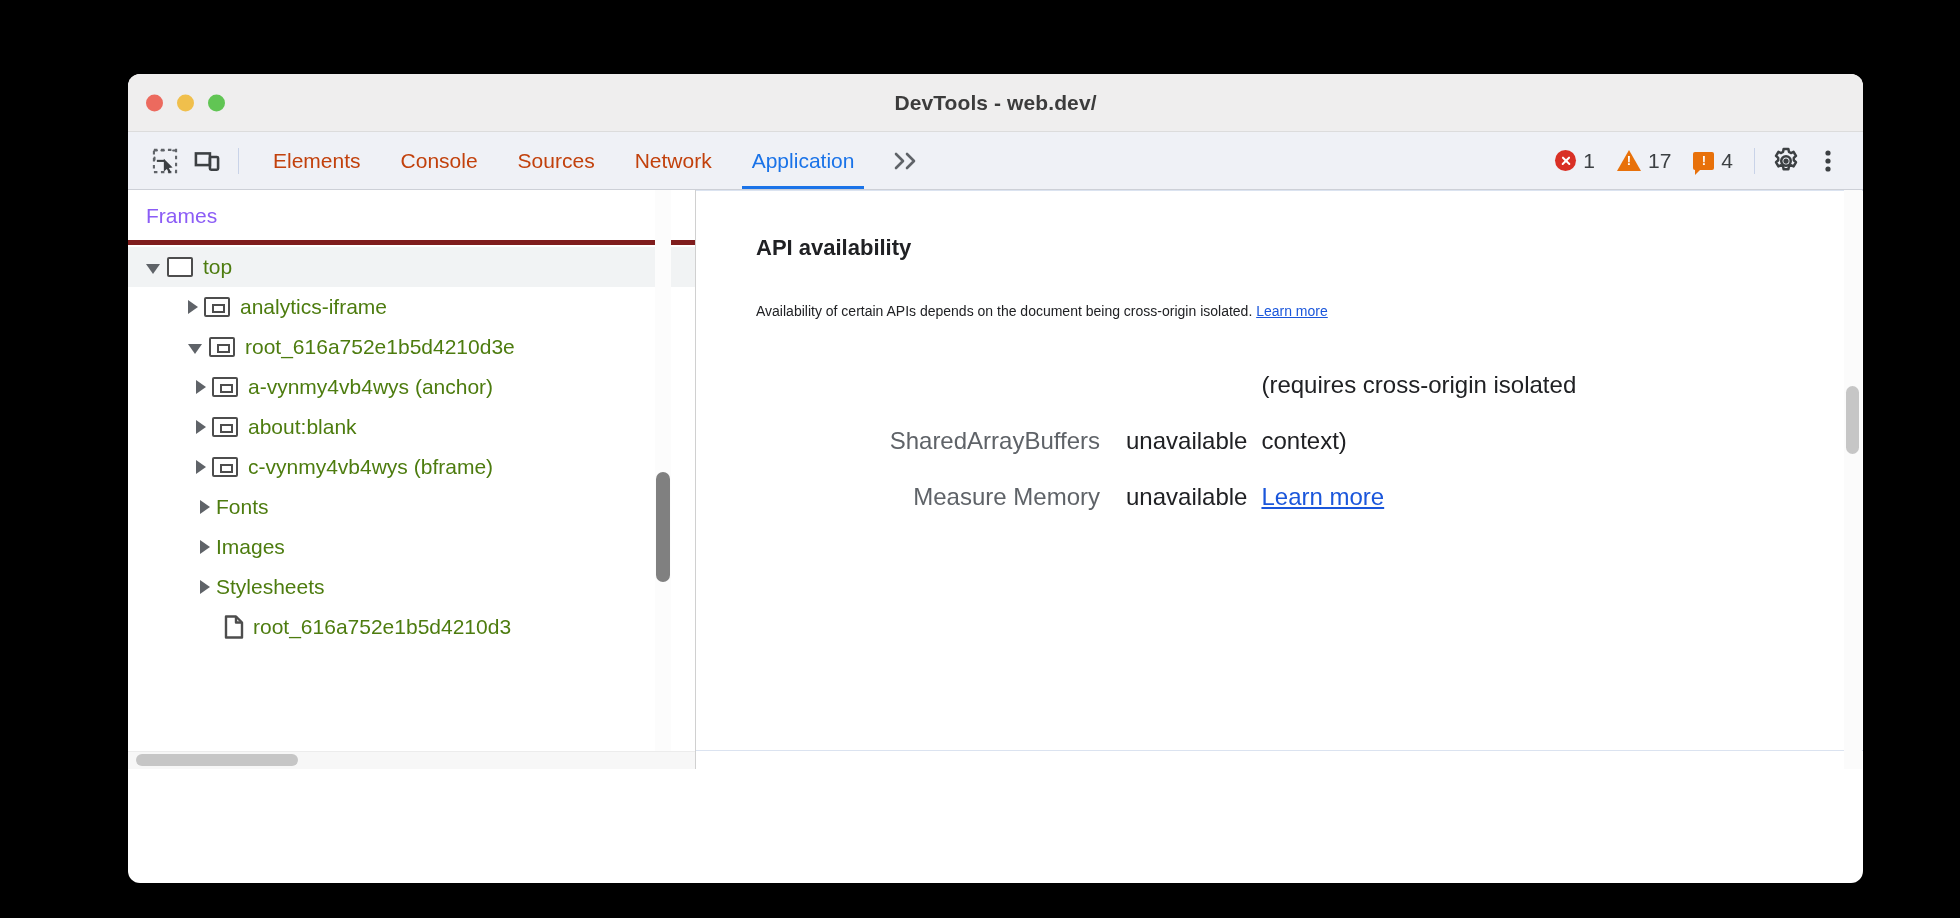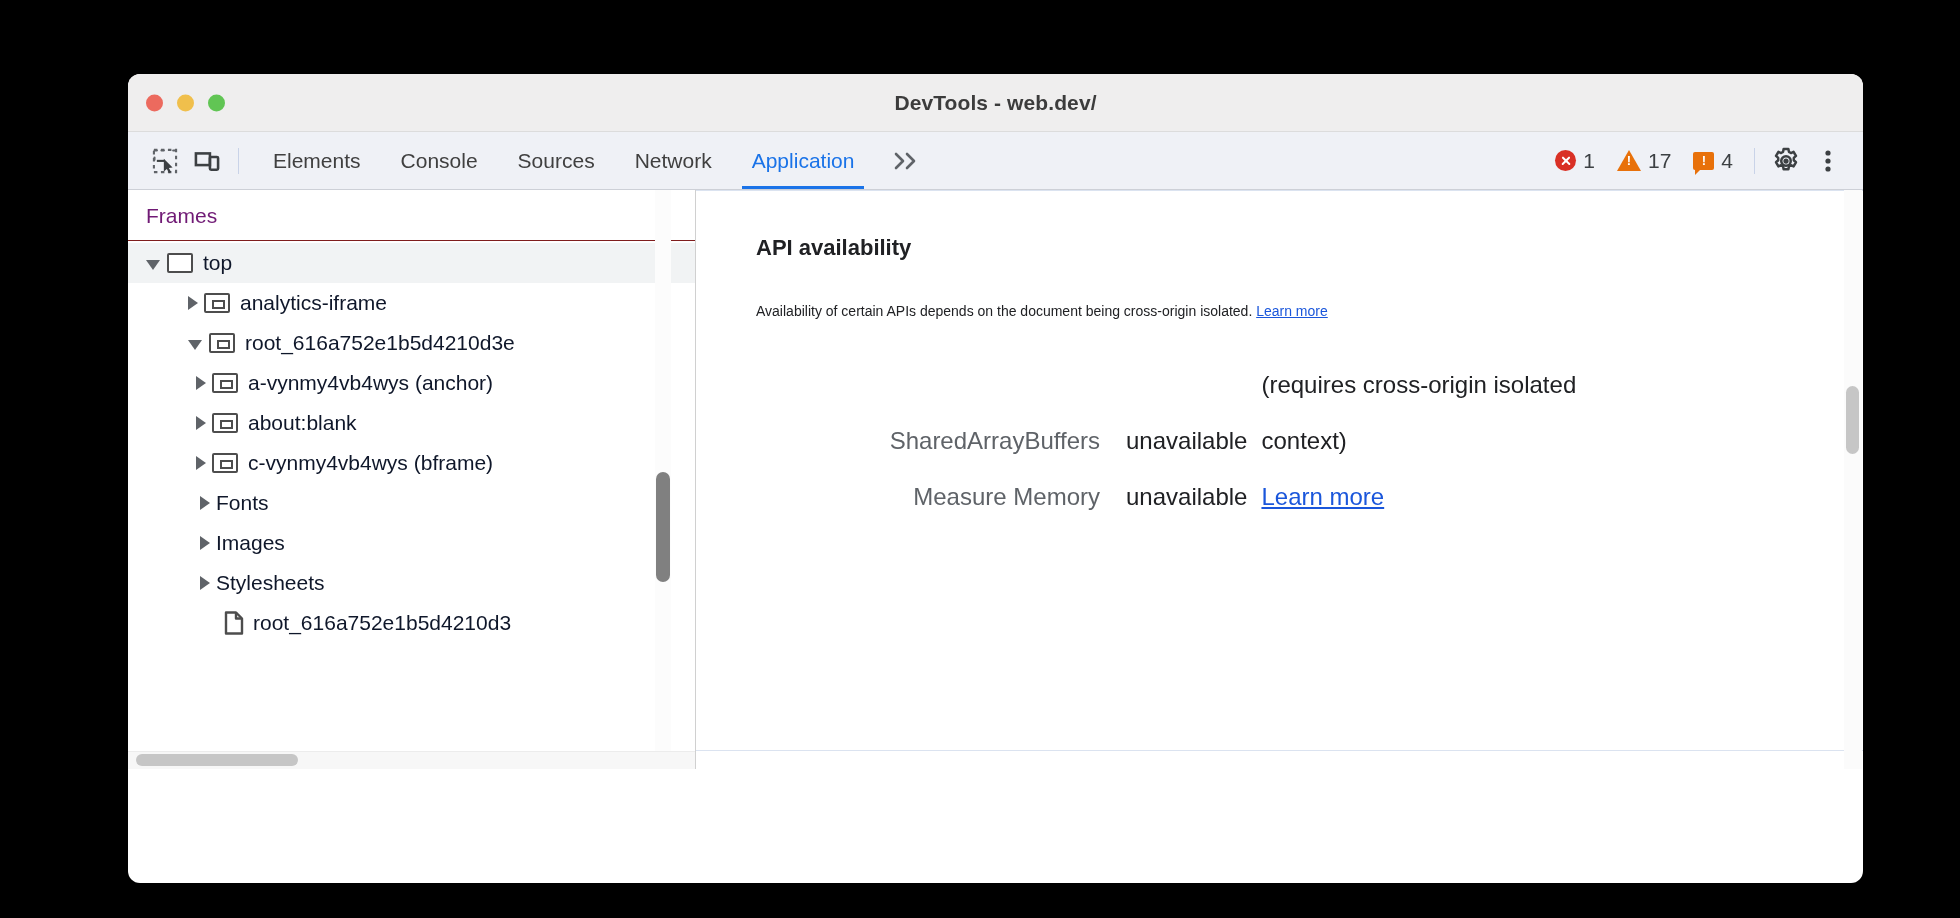--- a/index.html
+++ b/index.html
@@ -55,21 +55,21 @@
     display:flex; align-items:center; justify-content:center;
     border-radius: 4px;
     flex: 0 0 auto;
   }
   .tb-sep {
     width:1px; height:26px; background:#c9d3e8; margin: 0 14px 0 10px;
     flex:0 0 auto;
   }
   .tabs { display:flex; align-items:center; height:100%; }
   .tab {
-    font-size: 21px; color: #404040;
+    font-size: 21px; color: #c2410c;
     padding: 0 20px; height: 100%;
     display: flex; align-items:center;
     position: relative;
     white-space: nowrap;
   }
   .tab.active { color:#1a73e8; }
   .tab.active::after {
     content:""; position:absolute; left:10px; right:10px; bottom:0;
     height:3px; background:#1a73e8;
   }
@@ -131,28 +131,28 @@
     background:#fff;
   }
   .sidebar {
     width: 568px;
     position: relative;
     background:#fff;
     border-right:1px solid #d0d0d0;
     overflow:hidden;
   }
   .sidebar-header {
-    font-size:21px; color:#701a75; padding: 14px 0 12px 18px;
-    border-bottom:1px solid #7f1d1d;
+    font-size:21px; color:#8b5cf6; padding: 14px 0 12px 18px;
+    border-bottom:5px solid #7f1d1d;
   }
   .tree { padding-top: 2px; position:relative; }
   .tree-row {
     display:flex; align-items:center;
     height: 40px;
-    font-size: 21px; color:#0f172a;
+    font-size: 21px; color:#4d7c0f;
     white-space: nowrap;
     padding-left: 18px;
   }
   .tree-row.selected { background:#f1f3f4; }
   .tw {
     width:0; height:0; flex:0 0 auto;
     border-top:7px solid transparent; border-bottom:7px solid transparent;
     border-left:10px solid #5f6368;
     margin-right: 6px;
   }

